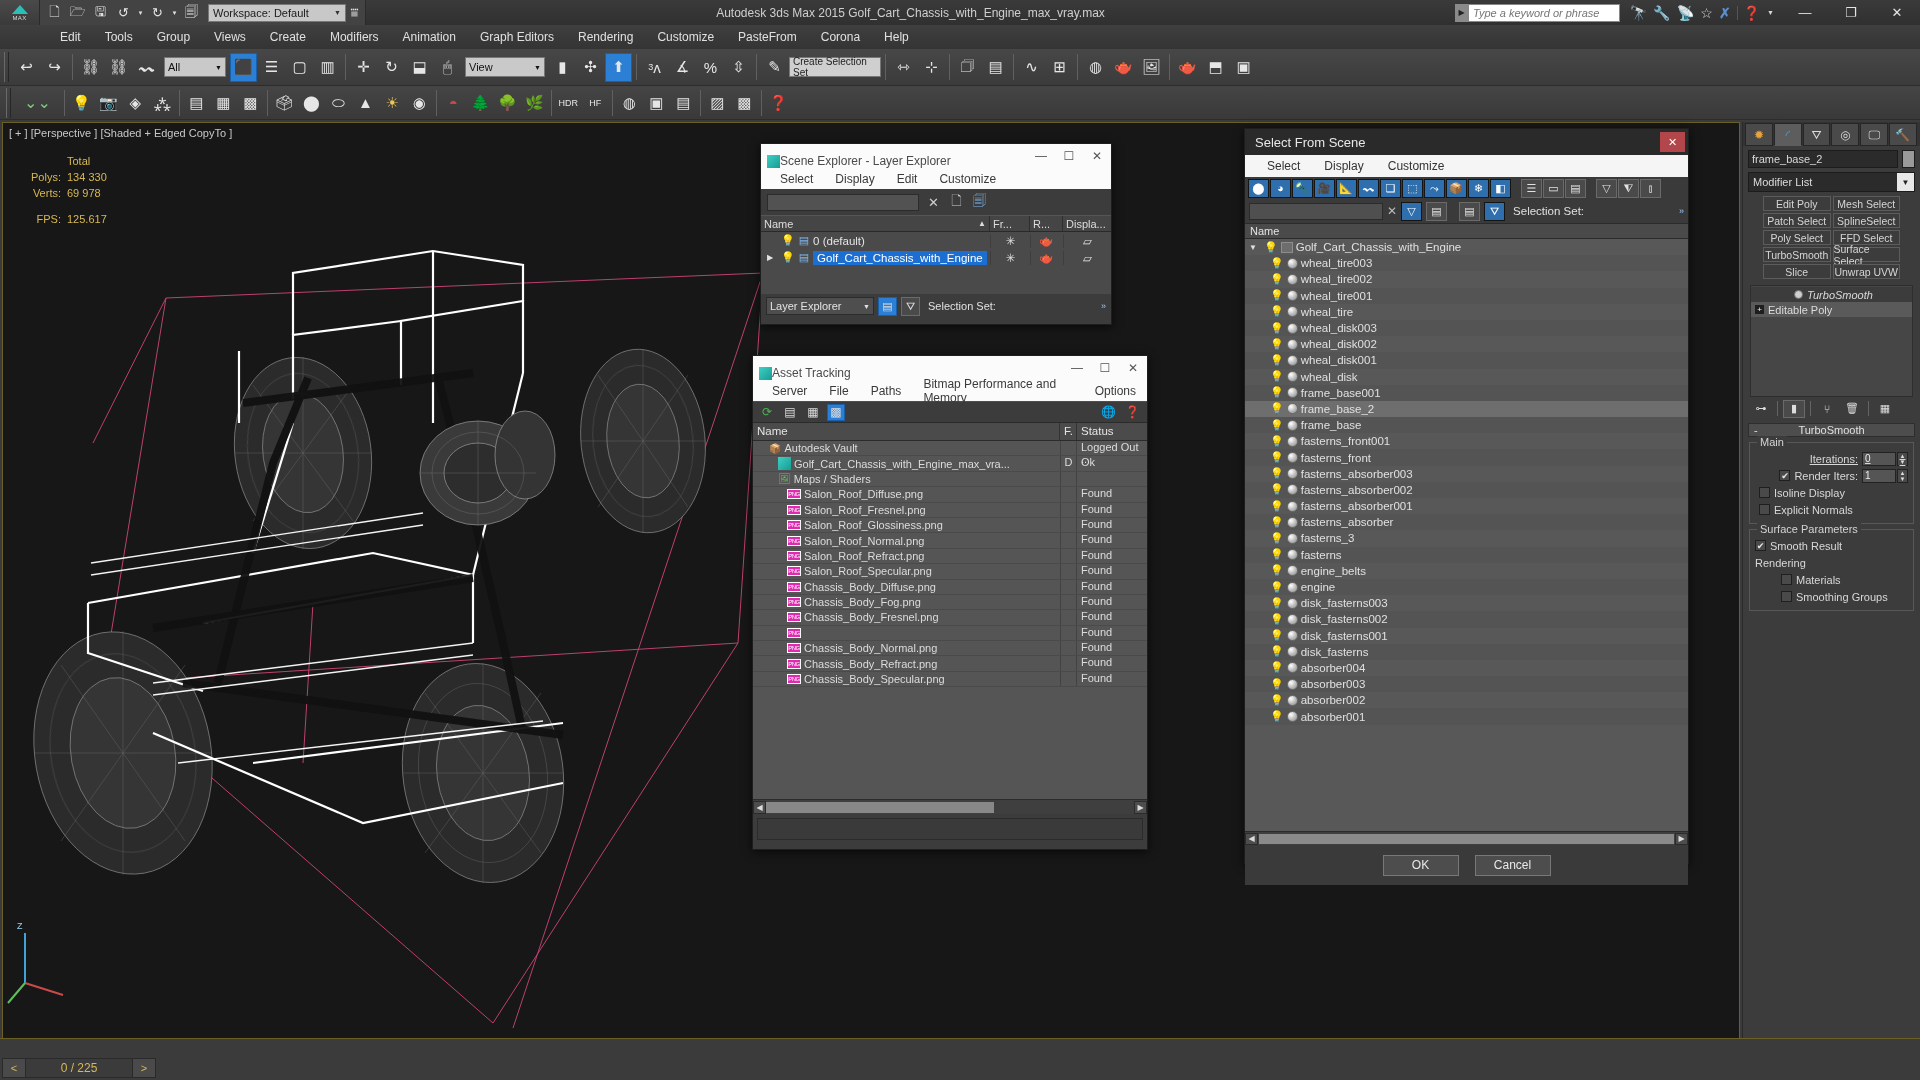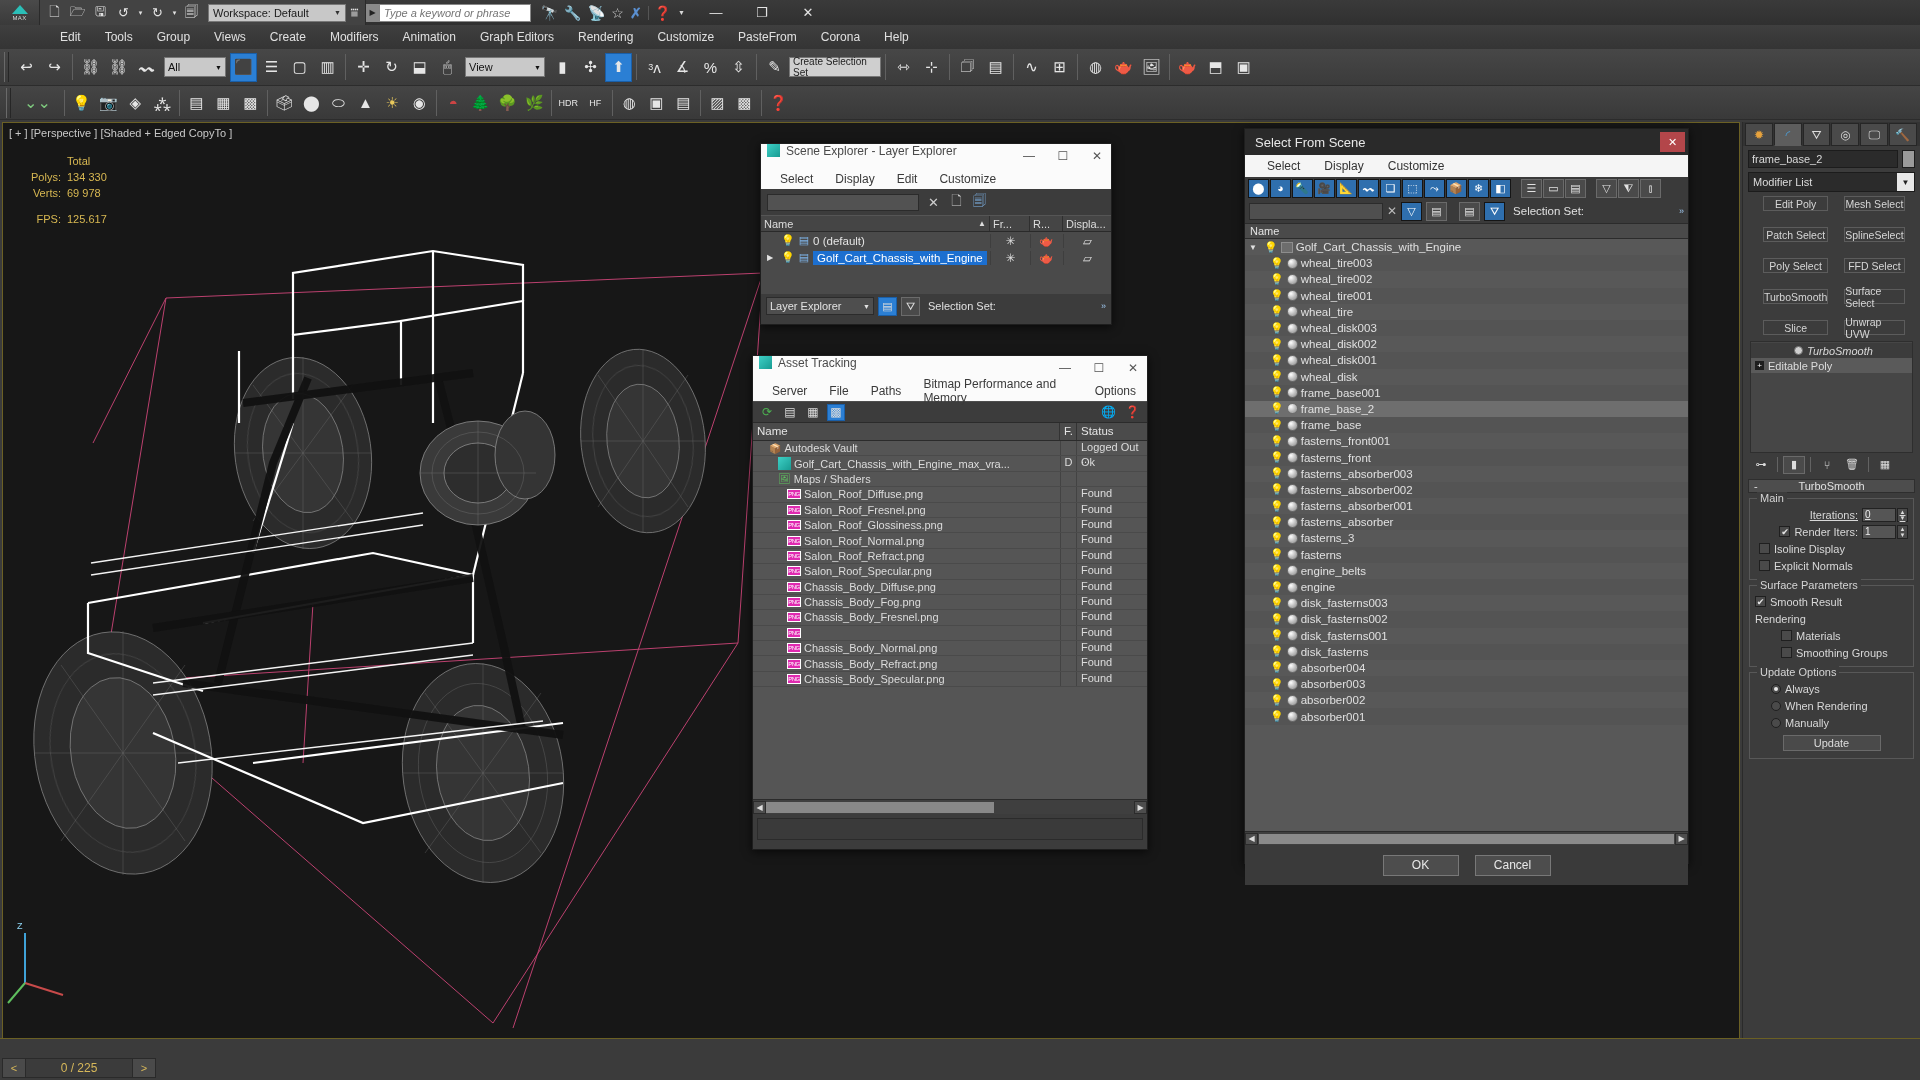--- a/index.html
+++ b/index.html
@@ -72,21 +72,21 @@
       display:flex; align-items:center; justify-content:center; font-size:12px; color:#ddd;}
   .cp-tab.active { background:#5d5d5d; border-bottom:1px solid #5d5d5d;}
   .cp-name { display:flex; align-items:center; padding:4px 5px 2px 5px; gap:4px;}
   .cp-name input { flex:1; height:18px; background:#2b2b2b; border:1px solid #1c1c1c; color:#d8d8d8; font-size:11px;
       padding:0 3px; font-family:"Liberation Sans",sans-serif;}
   .swatch { width:18px; height:18px; background:#9a9a9a; border:1px solid #1d1d1d;}
   .cp-modlist { margin:2px 5px 4px 5px; height:20px; background:#2b2b2b; border:1px solid #1c1c1c;
       display:flex; align-items:center; justify-content:space-between; font-size:11px; color:#dcdcdc; padding:0 0 0 4px;}
   .cp-modlist .dd { width:17px; height:18px; background:#e8e8e8; color:#222; display:flex; align-items:center;
       justify-content:center; font-size:8px; }
-  .modbtns { display:grid; grid-template-columns:1fr 1fr; gap:16px; margin:2px 20px;}
+  .modbtns { display:grid; grid-template-columns:1fr 1fr; gap:2px; margin:2px 20px;}
   .modbtn { height:15px; background:#3c3c3c; border:1px solid #5c5c5c; font-size:10.5px; color:#d6d6d6;
       display:flex; align-items:center; justify-content:center; }
   .modstack { margin:6px 7px 0 7px; height:112px; background:#464646; border:1px solid #2e2e2e; padding-top:1px;}
   .ms-row { display:flex; align-items:center; height:15px; font-size:11px; padding-left:4px; gap:4px;}
   .ms-row.head { color:#d9d9d9; font-style:italic; justify-content:center; background:#3c3c3c;}
   .ms-row.sel { background:#5a5a5a; }
   .ms-bulb { width:9px;height:9px; border-radius:50%; background:#cfcfcf; border:1px solid #6c6c6c;}
   .ms-plus { width:9px;height:9px; background:#1e1e1e; color:#fff; font-size:8px; display:flex;align-items:center;justify-content:center;}
   .ms-tools { display:flex; align-items:center; gap:3px; margin:2px 7px; height:19px; }
   .ms-tool { width:22px; height:18px; display:flex;align-items:center;justify-content:center; font-size:11px; color:#ddd;}
@@ -115,21 +115,21 @@
   .statusstrip { position:absolute; left:0; top:1038px; width:1920px; height:18px; background:#3b3b3b; border-top:1px solid #6b6024;}
   .bottombar { position:absolute; left:0; top:1056px; width:1920px; height:24px; background:#3b3b3b; display:flex; align-items:center;}
   .fnav { display:flex; align-items:center; height:20px; margin-left:2px;}
   .fnav .ab { width:24px;height:20px;background:#4a4a4a;border:1px solid #2a2a2a; display:flex;align-items:center;
       justify-content:center; font-size:11px; color:#d7b85a;}
   .fnav .fld { width:106px; height:20px; background:#3b3b3b; border-top:1px solid #2a2a2a;border-bottom:1px solid #2a2a2a;
       display:flex;align-items:center;justify-content:center; font-size:12px; color:#d7b85a;}
 
   
   .win { position:absolute; background:#3c3c3c; border:1px solid #1e1e1e; box-shadow:0 2px 9px rgba(0,0,0,.65);}
-  .win-title { height:24px; background:#fbfbfb; display:flex; align-items:flex-start; padding-left:6px; gap:6px;}
+  .win-title { height:24px; background:#fbfbfb; display:flex; align-items:flex-end; padding-left:6px; }
   .win-title .tt { flex:1; font-size:12px; color:#4a4a4a;}
   .win-title .wb { width:28px;height:24px; display:flex;align-items:center;justify-content:center; font-size:12px; color:#555;}
   .tealicon { width:13px;height:13px; background:linear-gradient(135deg,#3ed0c6,#179b92); }
   .win-menu { height:21px; background:#fbfbfb; display:flex; align-items:center; padding-left:8px;}
   .win-menu .m { font-size:12px; color:#3a3a3a; padding:2px 11px;}
 
   
   #scene-explorer { left:760px; top:143px; width:352px; height:182px;}
   .se-search { height:26px; display:flex; align-items:center; padding:0 6px; gap:6px; background:#3c3c3c;}
   .se-search input { width:152px; height:17px; background:#525252; border:1px solid #2b2b2b; color:#e0e0e0; font-size:11px;
@@ -223,20 +223,21 @@
       <div class="qbtn" style="width:9px;font-size:7px">▾</div>
       <div class="qbtn">↻</div>
       <div class="qbtn" style="width:9px;font-size:7px">▾</div>
       <div class="qbtn">🗐</div>
       <div class="wsbox">
         <span>Workspace: Default</span>
         <span class="arr">▼</span>
       </div>
       <div class="qbtn" style="width:13px">⩸</div>
     </div>
+    <div class="title-center">Autodesk 3ds Max  2015    Golf_Cart_Chassis_with_Engine_max_vray.max</div>
     <div class="tb-search">
       <div class="tri">▶</div>
       <input placeholder="Type a keyword or phrase" style="">
     </div>
     <div class="tb-icons">
       <span>🔭</span>
       <span>🔧</span>
       <span>📡</span>
       <span>☆</span>
       <span style="color:#5a8fd0;font-weight:bold">✗</span>
@@ -586,36 +587,20 @@
       <div class="prow" style="padding-left:26px">
         <span class="cbx"></span>
         <span>Materials</span>
       </div>
       <div class="prow" style="padding-left:26px">
         <span class="cbx"></span>
         <span>Smoothing Groups</span>
       </div>
     </div>
 
-    <div class="grpbox">
-      <span class="gl">Update Options</span>
-      <div class="prow" style="padding-left:16px">
-        <span class="radio on"></span>
-        <span>Always</span>
-      </div>
-      <div class="prow" style="padding-left:16px">
-        <span class="radio"></span>
-        <span>When Rendering</span>
-      </div>
-      <div class="prow" style="padding-left:16px">
-        <span class="radio"></span>
-        <span>Manually</span>
-      </div>
-      <div class="updbtn">Update</div>
-    </div>
   </div>
 
   <div class="win" id="scene-explorer">
     <div class="win-title">
       <span class="tealicon"></span>
       <span class="tt">Scene Explorer - Layer Explorer</span>
       <span class="wb">—</span>
       <span class="wb">☐</span>
       <span class="wb x">✕</span>
     </div>

